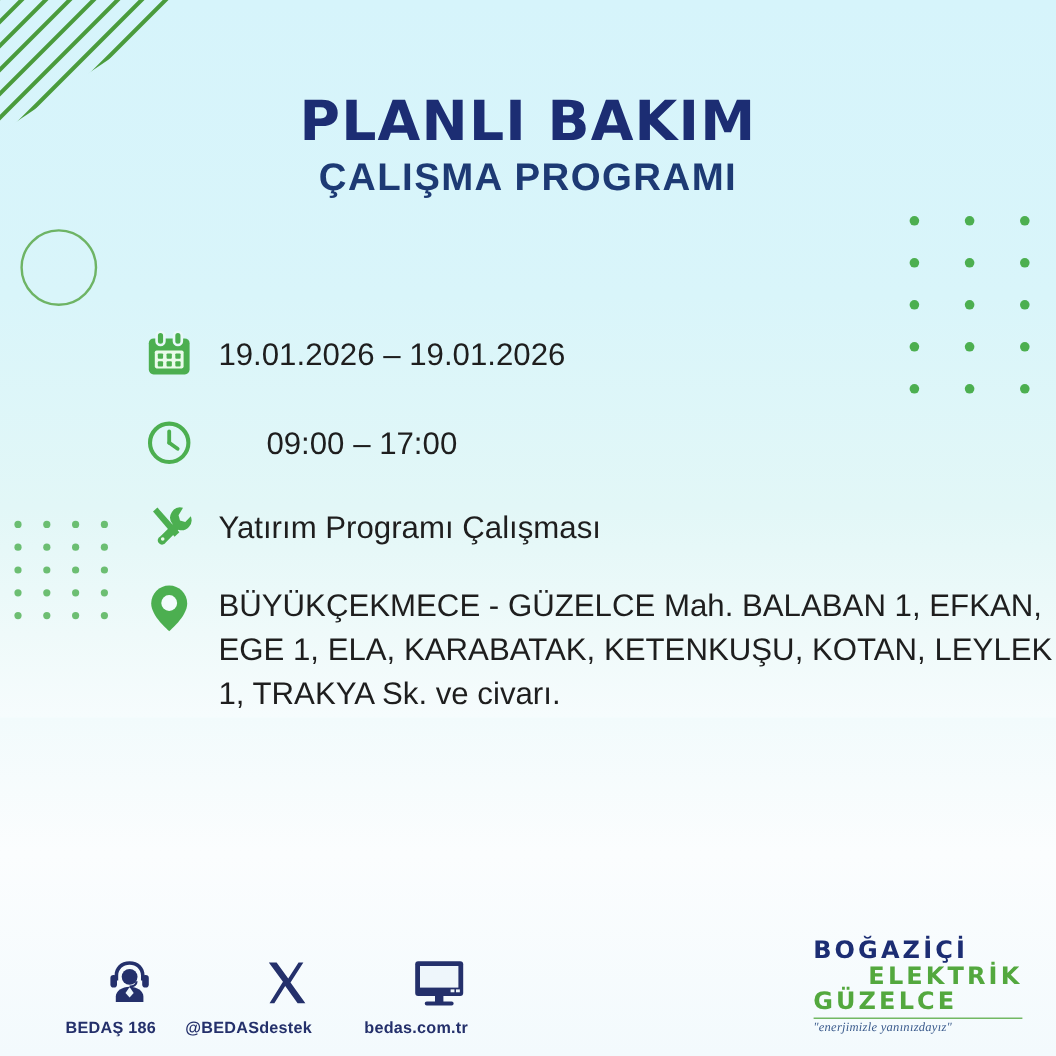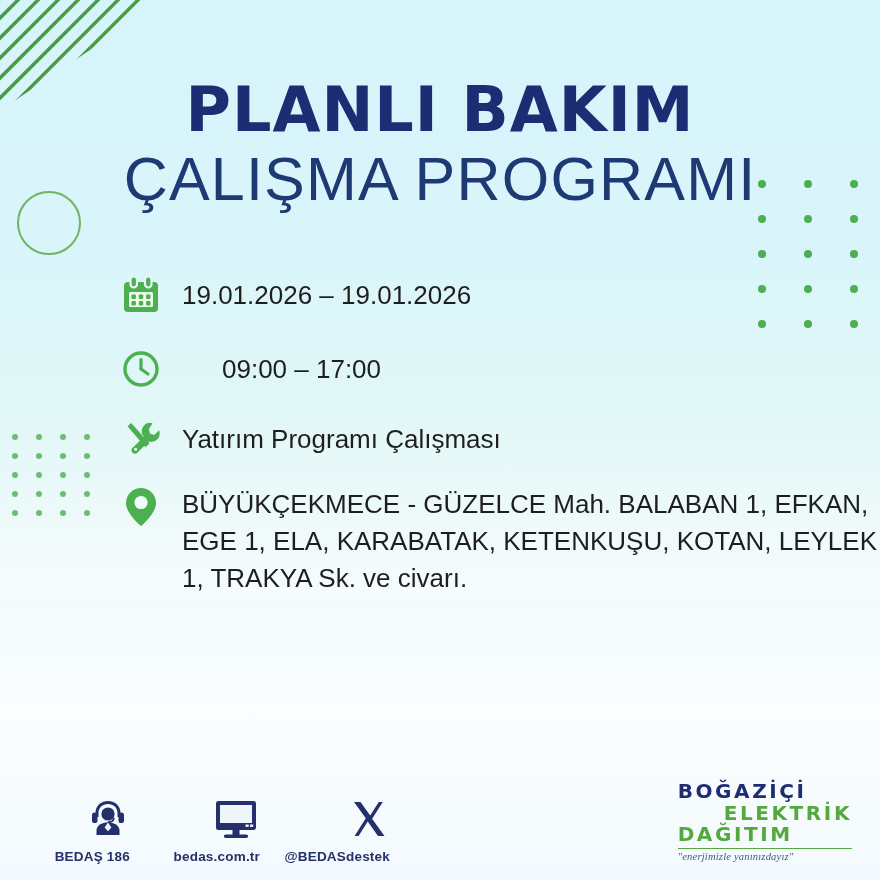--- a/index.html
+++ b/index.html
@@ -67,29 +67,29 @@
     grid-template-columns:repeat(4, 24px);
     grid-template-rows:repeat(5, 19px);
   }
   .dots-left span { width:6px; height:6px; opacity:.8; }
 
   
   .header { position:absolute; left:0; top:78px; width:880px; text-align:center; }
   .title-main {
     font-family:"DejaVu Sans", sans-serif;
     font-weight:bold;
-    font-size:62px;
+    font-size:46px;
     letter-spacing:1px;
     color:#1c2d73;
     line-height:1.02;
   }
   .title-sub {
     font-family:"Liberation Sans", sans-serif;
-    font-weight:normal;
-    font-size:61px;
+    font-weight:bold;
+    font-size:32px;
     letter-spacing:1.2px;
     color:#1d3a74;
     line-height:1.1;
     margin-top:5px;
   }
 
   
   .info { position:absolute; left:118px; top:272px; width:760px; }
   .row { display:flex; align-items:flex-start; margin-bottom:10px; }
   .row-icon {
@@ -313,46 +313,46 @@
             <path d="M22 26.2 c-6.2 0 -11.5 3.6 -11.5 8.2 L10.5 39 L33.5 39 L33.5 34.4 c0 -4.6 -5.3 -8.2 -11.5 -8.2 Z" fill="#24306b"></path>
             <path d="M22 26.4 L18.6 31.6 L22 35.2 L25.4 31.6 Z" fill="#eef6fb"></path>
             <path d="M27.8 21.8 c0 2.6 -2.2 4.4 -5.8 4.4" fill="none" stroke="#24306b" stroke-width="1.8"></path>
           </svg>
         </div>
         <div class="contact-lbl">BEDAŞ 186</div>
       </div>
 
       <div class="contact">
         <div class="contact-ico">
+          <svg width="42" height="42" viewBox="0 0 42 42">
+            <path d="M6 4 L17.8 20.2 L6.6 38 L10.6 38 L19.7 23.6 L30.0 38 L36.5 38 L24.1 20.8 L34.8 4 L30.8 4 L22.2 17.4 L12.5 4 Z" fill="#24306b"></path>
+          </svg>
+        </div>
+        <div class="contact-lbl">@BEDASdestek</div>
+      </div>
+
+      <div class="contact">
+        <div class="contact-ico">
           <svg width="48" height="42" viewBox="0 0 48 42">
             <rect x="4" y="3" width="40" height="29" rx="2.5" fill="#24306b"></rect>
             <rect x="8" y="7" width="32" height="18" fill="#eef6fb"></rect>
             <rect x="33.5" y="26.5" width="3.2" height="2.4" fill="#eef6fb"></rect>
             <rect x="38" y="26.5" width="3.2" height="2.4" fill="#eef6fb"></rect>
             <rect x="20.5" y="32" width="7" height="5" fill="#24306b"></rect>
             <rect x="12" y="36.5" width="24" height="3.4" rx="1.6" fill="#24306b"></rect>
           </svg>
         </div>
         <div class="contact-lbl">bedas.com.tr</div>
       </div>
 
-      <div class="contact">
-        <div class="contact-ico">
-          <svg width="42" height="42" viewBox="0 0 42 42">
-            <path d="M6 4 L17.8 20.2 L6.6 38 L10.6 38 L19.7 23.6 L30.0 38 L36.5 38 L24.1 20.8 L34.8 4 L30.8 4 L22.2 17.4 L12.5 4 Z" fill="#24306b"></path>
-          </svg>
-        </div>
-        <div class="contact-lbl">@BEDASdestek</div>
-      </div>
-
     </div>
 
     <div class="brand">
       <div class="brand-l1">BOĞAZİÇİ</div>
       <div class="brand-l2">ELEKTRİK</div>
-      <div class="brand-l3">DAĞITIM</div>
+      <div class="brand-l3">GÜZELCE</div>
       <div class="brand-rule"></div>
       <div class="brand-tag">"enerjimizle yanınızdayız"</div>
     </div>
 
   </div>
 
 </div>
 
 </body></html>

